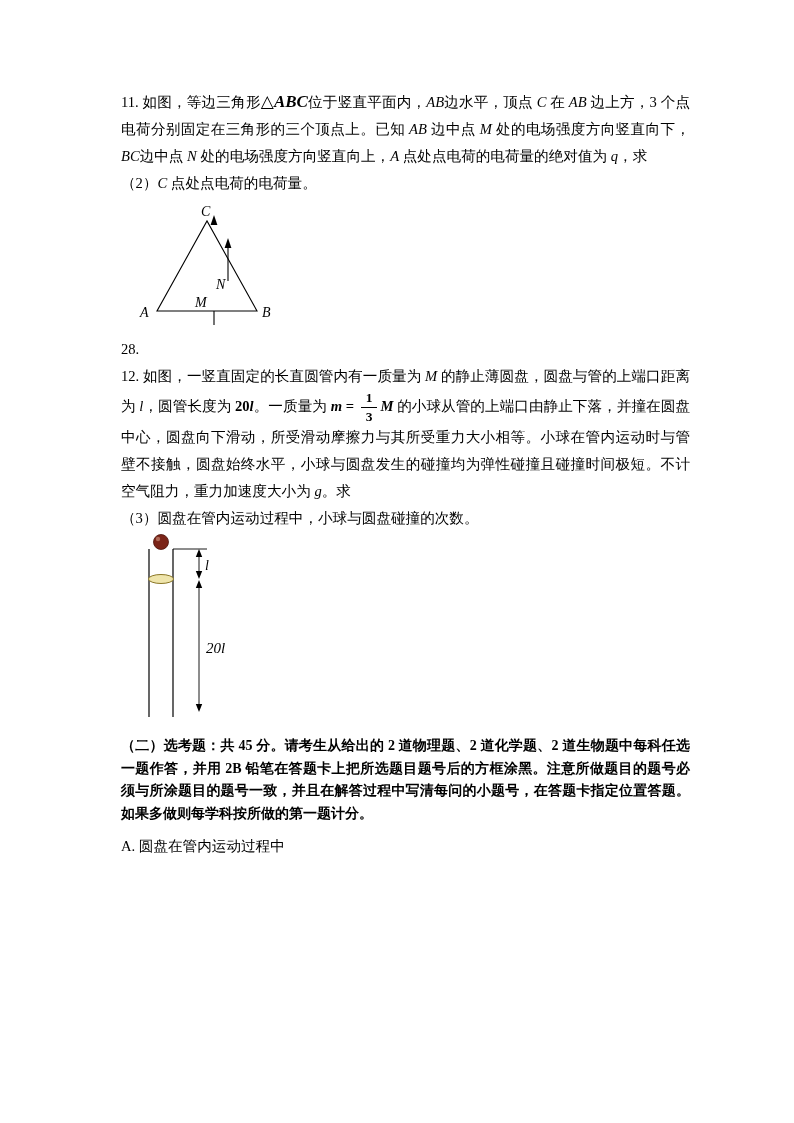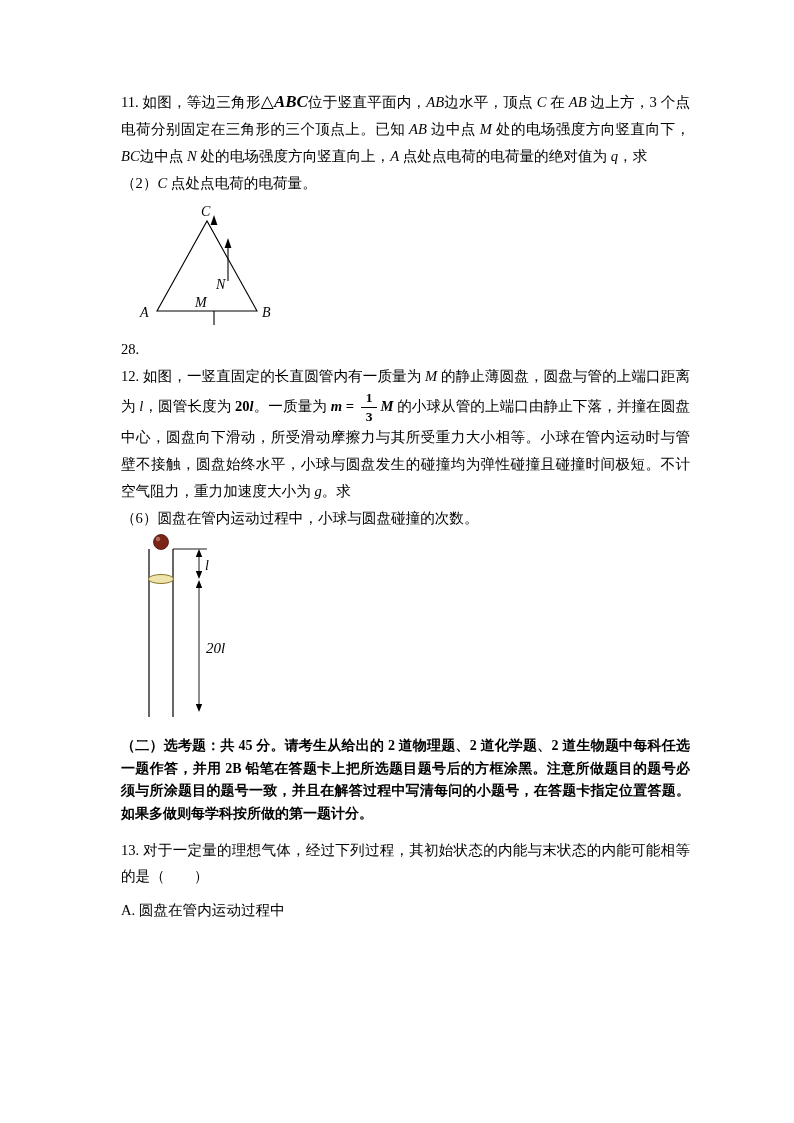--- a/index.html
+++ b/index.html
@@ -61,21 +61,21 @@
         <text x="5" y="116" class="svglbl">A</text>
         <text x="127" y="116" class="svglbl">B</text>
         <text x="81" y="88" class="svglbl">N</text>
         <text x="60" y="106" class="svglbl">M</text>
       </svg>
     </div>
 
     <p class="para lh24 p25"><span class="seg-n">28.</span></p>
 
     <p class="para lh27 q12-intro"><span class="seg-n">12. 如图，一竖直固定的长直圆管内有一质量为 </span><span class="seg-i">M</span><span class="seg-n"> 的静止薄圆盘，圆盘与管的上端口距离为 </span><span class="seg-i">l</span><span class="seg-n">，圆管长度为 </span><span class="seg-b">20</span><span class="seg-bi">l</span><span class="seg-n">。一质量为 </span><span class="seg-bi">m</span><span class="seg-b"> = </span><span class="frac"><span class="num">1</span><span class="den">3</span></span><span class="seg-bi">M</span><span class="seg-n"> 的小球从管的上端口由静止下落，并撞在圆盘中心，圆盘向下滑动，所受滑动摩擦力与其所受重力大小相等。小球在管内运动时与管壁不接触，圆盘始终水平，小球与圆盘发生的碰撞均为弹性碰撞且碰撞时间极短。不计空气阻力，重力加速度大小为 </span><span class="seg-i">g</span><span class="seg-n">。求</span></p>
-    <p class="para lh26"><span class="seg-n">（6）圆盘在管内运动过程中，小球与圆盘碰撞的次数。</span></p>
+    <p class="para lh26"><span class="seg-n">（3）圆盘在管内运动过程中，小球与圆盘碰撞的次数。</span></p>
 
     <div class="figure tube-fig">
       <svg width="175" height="192" viewBox="0 0 175 192">
         <circle cx="34" cy="9" r="7.5" stroke="#4a120a" stroke-width="0.8" fill="#7b2418"></circle>
         <circle cx="31" cy="6" r="2.2" fill="#b06a58"></circle>
         <line x1="22" y1="16" x2="22" y2="184" stroke="#000" stroke-width="1.2"></line>
         <line x1="46" y1="16" x2="46" y2="184" stroke="#000" stroke-width="1.2"></line>
         <ellipse cx="34" cy="46" rx="12.5" ry="4.5" stroke-width="1" stroke="#8a7626" fill="#efe5ac"></ellipse>
         <line x1="46" y1="16" x2="80" y2="16" stroke="#000" stroke-width="0.9"></line>
         <line x1="72" y1="21" x2="72" y2="41" stroke="#000" stroke-width="0.9"></line>
@@ -84,17 +84,16 @@
         <line x1="72" y1="53" x2="72" y2="172" stroke="#000" stroke-width="0.9"></line>
         <polygon points="72,47 68.8,55 75.2,55" fill="#000"></polygon>
         <polygon points="72,179 68.8,171 75.2,171" fill="#000"></polygon>
         <text x="78" y="37" class="svglbl">l</text>
         <text x="79" y="120" class="svglbl lbl-20l">20l</text>
       </svg>
     </div>
 
     <p class="para bold-para"><span class="seg-b">（二）选考题：共 45 分。请考生从给出的 2 道物理题、2 道化学题、2 道生物题中每科任选一题作答，并用 2B 铅笔在答题卡上把所选题目题号后的方框涂黑。注意所做题目的题号必须与所涂题目的题号一致，并且在解答过程中写清每问的小题号，在答题卡指定位置答题。如果多做则每学科按所做的第一题计分。</span></p>
 
-    <p class="para q13-para"><span class="seg-n">13. 对于一定量的理想气体，经过下列过程，其初始状态的内能与末状态的内能可能相等的是（　　）</span></p>
     <p class="para optA"><span class="seg-n">A. 圆盘在管内运动过程中</span></p>
 
   </div>
 </div>
 
 </body></html>

